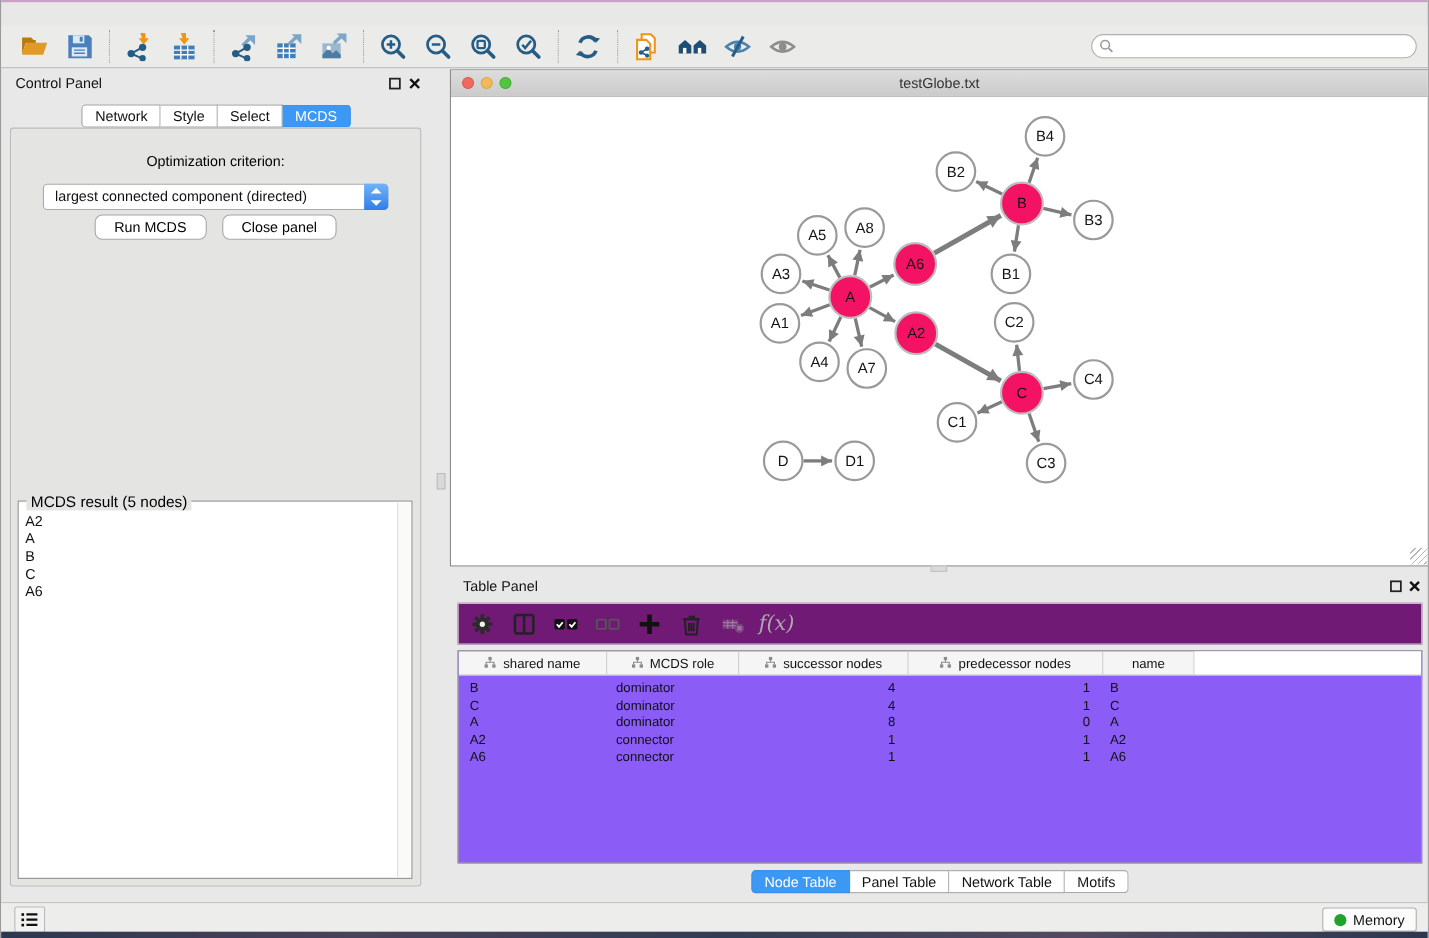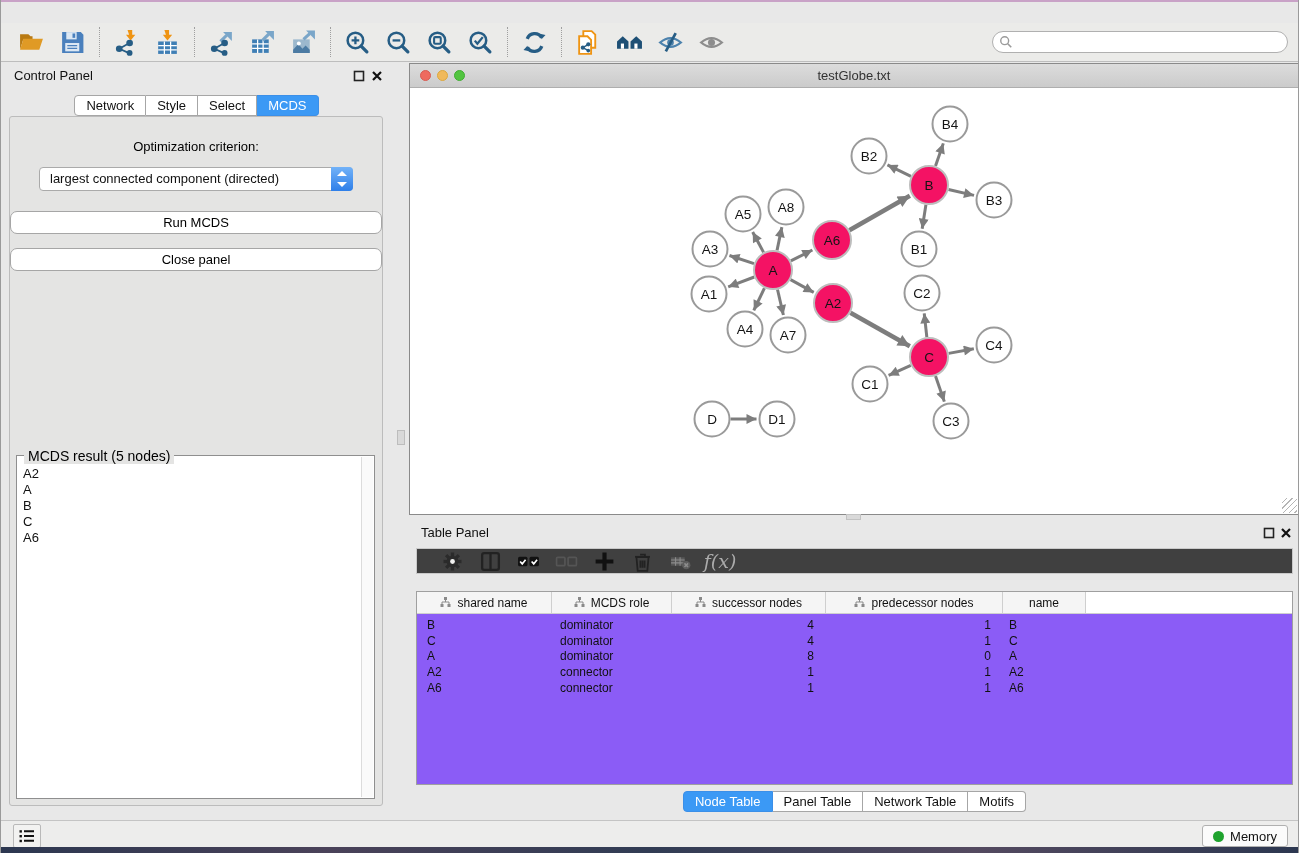--- a/index.html
+++ b/index.html
@@ -44,21 +44,21 @@
   .cp-body { position:absolute; top:54px; left:8px; right:9px; bottom:14px;
     background:#e4e4e3; border:1px solid #bcbcbc; border-radius:3px; }
   .crit-label { text-align:center; margin-top:22px; font-size:13px; color:#000; }
   .dropdown { margin:13px auto 0; width:314px; height:24px; background:#fff; border:1px solid #aaa;
     border-radius:4px; position:relative; font-size:13px; line-height:22px; padding-left:10px; }
   .dd-step { position:absolute; right:-1px; top:-1px; width:22px; height:24px; border-radius:0 4px 4px 0;
     background:linear-gradient(#72b2f8,#2e7fe9); }
   .dd-step:before, .dd-step:after { content:""; position:absolute; left:6px; border-left:5px solid transparent; border-right:5px solid transparent; }
   .dd-step:before { top:4px; border-bottom:5px solid #fff; }
   .dd-step:after  { bottom:4px; border-top:5px solid #fff; }
-  .btn-row { display:flex; justify-content:center; gap:14px; margin-top:20px;flex-direction:column; }
+  .btn-row { display:flex; justify-content:center; gap:14px; margin-top:4px; }
   .pbtn { height:23px; line-height:21px; padding:0 17px; background:#fff; border:1px solid #a6a6a6;
     border-radius:7px; font-size:13px; }
   .resultbox { position:absolute; left:6px; right:7px; top:338px; bottom:6px;
     border:1px solid #8f8f8f; background:#fff; }
   .result-legend { position:absolute; top:-8px; left:7px; background:#e4e4e3; padding:0 4px; font-size:14px; color:#000; }
   .result-items { position:absolute; top:6px; left:2px; right:15px; bottom:2px; padding:4px 0 0 4px;
     font-size:13px; line-height:16px; overflow:hidden; }
   .result-scroll { position:absolute; top:1px; right:1px; bottom:1px; width:12px;
     background:#fafafa; border-left:1px solid #dcdcdc; }
   
@@ -73,22 +73,22 @@
   .nw-canvas { position:absolute; top:25px; left:0; right:0; bottom:0; }
   .resize-grip { position:absolute; right:1px; bottom:1px; width:15px; height:15px;
     background:repeating-linear-gradient(135deg, transparent 0 3px, #b5b5b5 3px 4px); }
   .splitter-v { position:absolute; left:396px; top:430px; width:8px; height:15px;
     background:#d9d9d9; border:1px solid #bdbdbd; }
   .splitter-h { position:absolute; left:845px; top:514px; width:15px; height:6px;
     background:#d9d9d9; border:1px solid #c2c2c2; }
   
   .table-panel { position:absolute; left:408px; top:520px; width:891px; height:297px; }
   .tp-title { position:absolute; left:12px; top:5px; font-size:13px; }
-  .tp-toolbar { position:absolute; top:28px; left:7px; right:7px; height:26px; background:#404040;
-    border:1px solid #c9c9c9; display:flex; align-items:center; padding-left:18px; gap:4px; }
+  .tp-toolbar { position:absolute; top:28px; left:7px; right:7px; height:38px; background:#701a75;
+    border:1px solid #c9c9c9; display:flex; align-items:center; padding-left:4px; gap:4px; }
   .tp-btn { width:34px; height:34px; display:flex; align-items:center; justify-content:center; }
   .tp-btn svg { width:23px; height:23px; }
   .fx { font-family:"DejaVu Serif", serif; font-style:italic; font-size:19px; color:#ababab; padding-left:4px; }
   .tp-table { position:absolute; top:71px; left:7px; right:7px; bottom:32px; background:#8b5cf6;
     border:1px solid #9f9f9f; overflow:hidden; font-size:12px; }
   .thead { display:flex; height:22px; background:#f5f5f5; border-bottom:1px solid #cfcfcf; }
   .th { display:flex; align-items:center; justify-content:center; gap:6px; border-right:1px solid #cfcfcf; color:#111; }
   .th svg { width:11px; height:11px; }
   .th-fill { flex:1; background:#fff; }
   .tr { display:flex; height:15.8px; align-items:center; }

